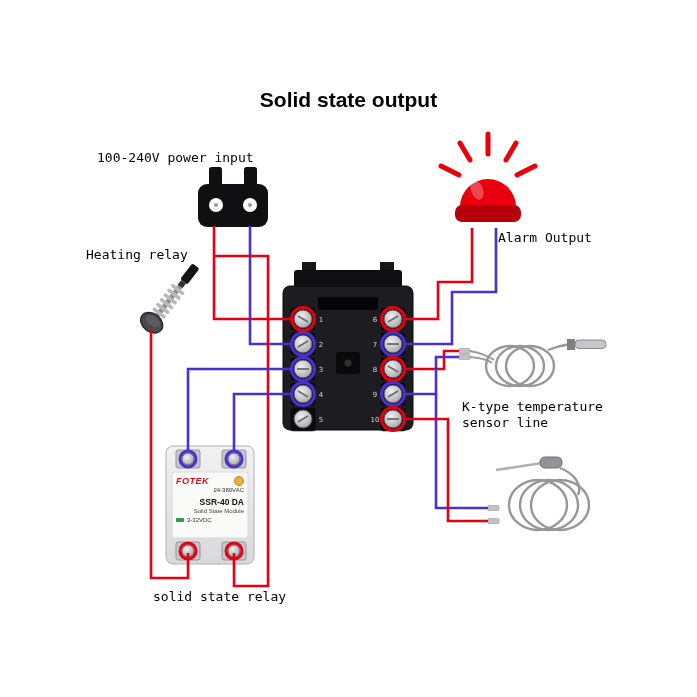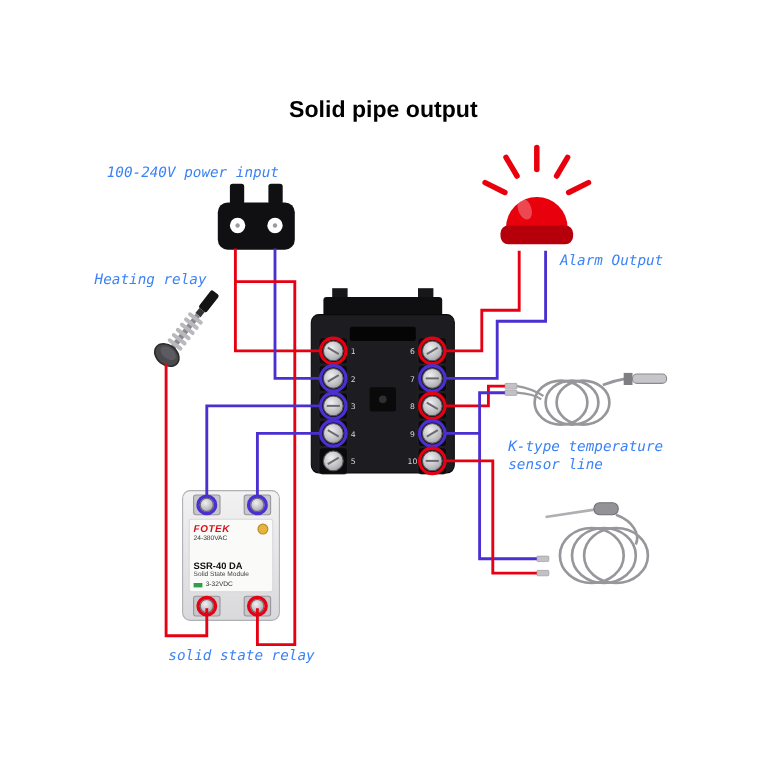--- a/index.html
+++ b/index.html
@@ -1,55 +1,55 @@
 <!DOCTYPE html>
 <html style="--wire-red: #e60013; --wire-blue: #4b2fd0; --alarm-red: #e8000d;"><head>
 <meta charset="utf-8">
 <style>
   html,body{margin:0;padding:0;background:#fff;}
   .stage{position:relative;width:697px;height:697px;background:#fff;overflow:hidden;
          font-family:"DejaVu Sans Mono", monospace;color:#111;}
   .title{position:absolute;left:0;right:0;top:88px;text-align:center;
          font-family:"Liberation Sans", sans-serif;font-weight:bold;font-size:21px;color:#000;}
-  .label{position:absolute;font-size:13px;line-height:16px;color:#3b82f6;white-space:nowrap;font-style:italic;}
+  .label{position:absolute;font-size:13px;line-height:16px;color:#000000;white-space:nowrap;}
   svg{position:absolute;left:0;top:0;}
   .wire{fill:none;stroke-width:2.6;}
   .wire-red{stroke:var(--wire-red,#e60013);}
   .wire-blue{stroke:var(--wire-blue,#4b2fd0);}
   .ring{fill:none;stroke-width:3;}
   .ring-red{stroke:var(--wire-red,#e60013);}
   .ring-blue{stroke:var(--wire-blue,#4b2fd0);}
   .alarm-fill{fill:var(--alarm-red,#e8000d);}
   .alarm-stroke{stroke:var(--alarm-red,#e8000d);}
   .t-recess{fill:#0b0b0d;stroke:#2a2a2e;stroke-width:0.6;}
   .t-screw{fill:url(#grad-screw);stroke:#55555b;stroke-width:1;}
   .t-slot{stroke:#6a6a70;stroke-width:1.8;}
   .t-num{font-family:"DejaVu Sans", sans-serif;font-size:7px;fill:#d6d6d8;text-anchor:middle;}
   .coil{fill:none;stroke:#97979b;stroke-width:2.4;}
   .lead{fill:none;stroke:#9a9a9e;stroke-width:2;}
   .nameplate{position:absolute;left:172px;top:472px;width:76px;height:66px;box-sizing:border-box;
-             padding:3px 4px 2px 4px;font-family:"Liberation Sans", sans-serif;overflow:hidden;}
+             padding:3px 4px 2px 4px;font-family:"Liberation Sans", sans-serif;overflow:hidden;text-align:right;}
   .np-row1{display:flex;justify-content:space-between;align-items:center;height:11px;}
   .np-brand{color:#d90f18;font-weight:bold;font-style:italic;font-size:9px;letter-spacing:0.5px;}
   .np-logo{width:8px;height:8px;border-radius:50%;background:#e6b33c;border:1px solid #b8882a;}
   .np-load{font-size:6px;color:#333;margin-top:1px;}
-  .np-model{font-size:8.5px;font-weight:bold;color:#101010;margin-top:16px;}
+  .np-model{font-size:8.5px;font-weight:bold;color:#101010;margin-top:4px;}
   .np-sub{font-size:6px;color:#444;margin-top:1px;}
   .np-ctl{font-size:6px;color:#333;margin-top:3px;display:flex;align-items:center;}
   .np-green{display:inline-block;width:8px;height:4px;background:#2e9e4f;margin-right:3px;}
 </style>
 </head>
 <body>
 
 <div class="stage">
 
-  <div class="title">Solid pipe output</div>
+  <div class="title">Solid state output</div>
 
   <div class="label" style="left:97px;top:150px">100-240V power input</div>
-  <div class="label" style="left:509px;top:230px">Alarm Output</div>
+  <div class="label" style="left:498px;top:230px">Alarm Output</div>
   <div class="label" style="left:86px;top:247px">Heating relay</div>
   <div class="label" style="left:153px;top:589px">solid state relay</div>
   <div class="label" style="left:462px;top:399px">
     <div>K-type temperature</div>
     <div>sensor line</div>
   </div>
 
   <svg width="697" height="697" viewBox="0 0 697 697">
     <defs>
       <radialGradient id="grad-screw" cx="40%" cy="35%" r="75%">

